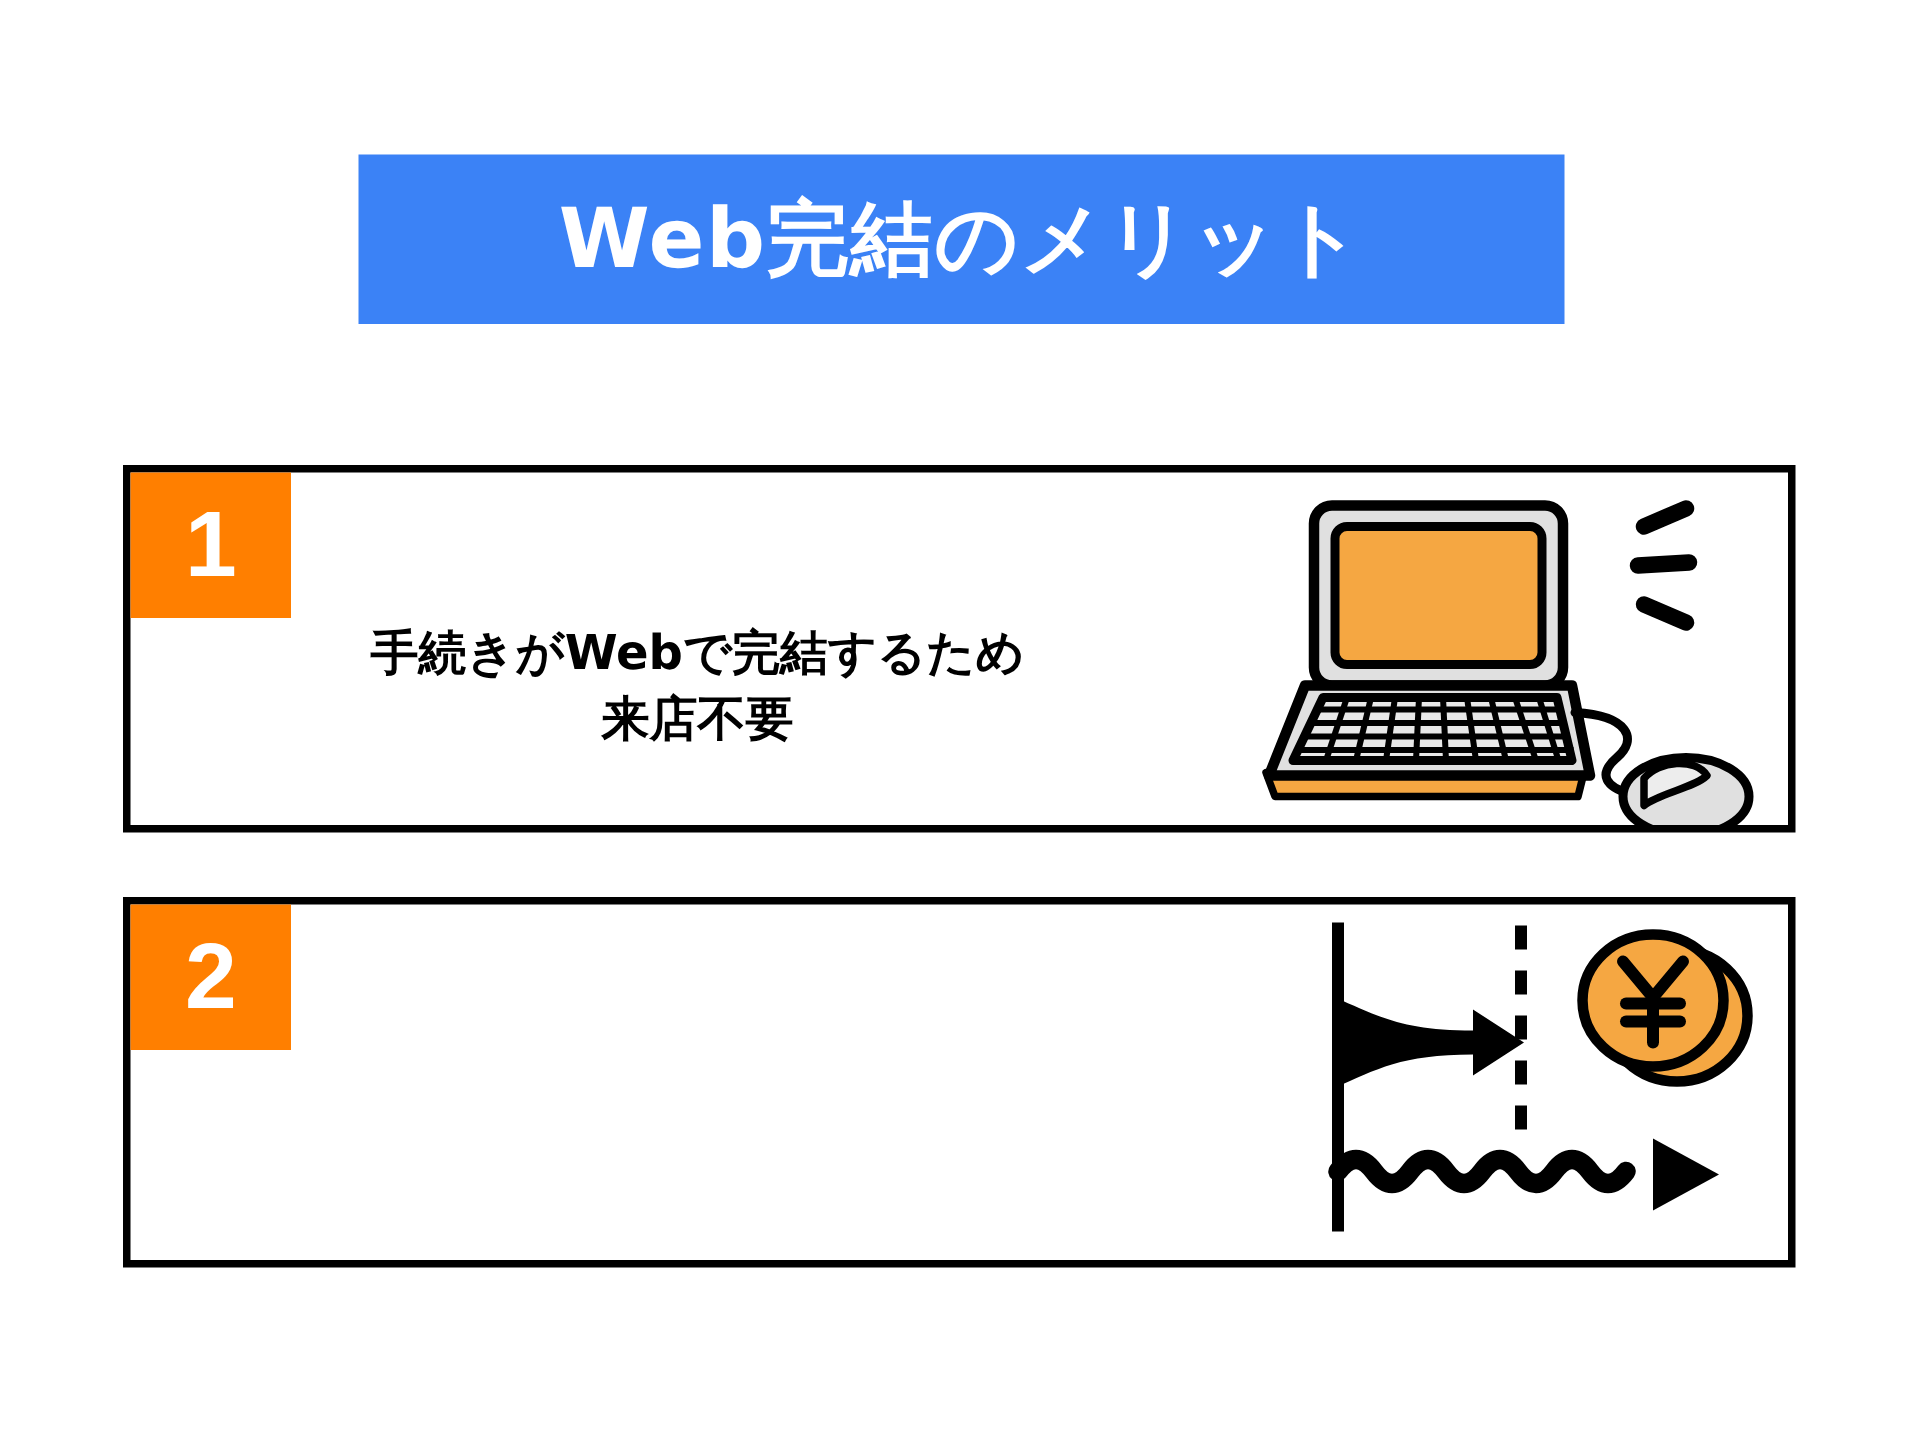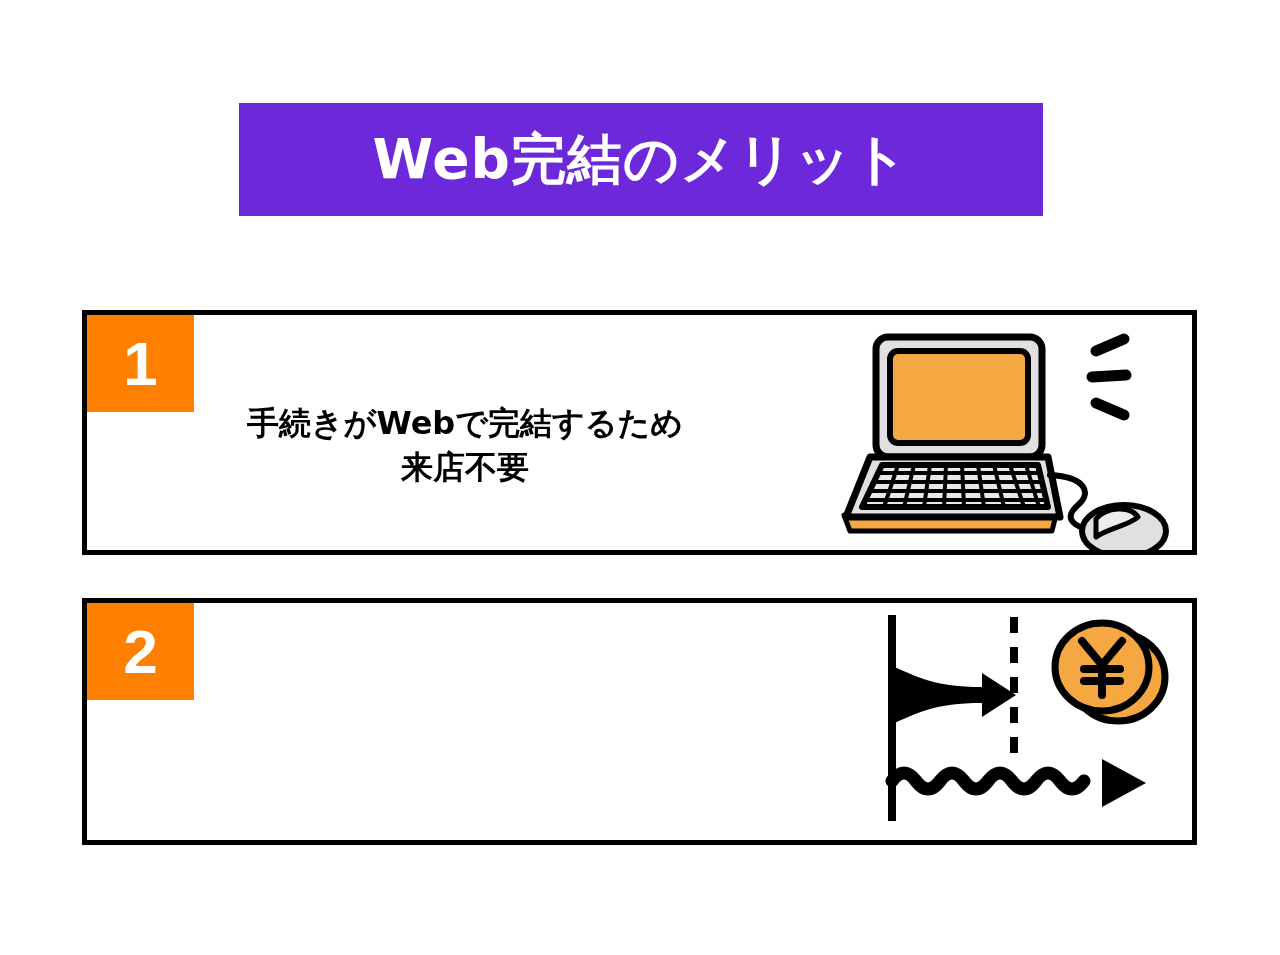--- a/index.html
+++ b/index.html
@@ -15,21 +15,21 @@
     font-family: "DejaVu Sans", "Liberation Sans", sans-serif;
   }
 
   
   .title-banner {
     position: absolute;
     left: 239px;
     top: 103px;
     width: 804px;
     height: 113px;
-    background: #6d28d9;
+    background: #3b82f6;
     display: flex;
     align-items: center;
     justify-content: center;
   }
   .title-text {
     color: #ffffff;
     font-size: 55px;
     font-weight: bold;
     letter-spacing: 1px;
     line-height: 1;
@@ -68,20 +68,21 @@
   }
 
   .card-text {
     position: absolute;
     color: #000000;
     font-size: 32px;
     font-weight: bold;
     line-height: 1.38;
     text-align: center;
     white-space: pre-line;
+    margin-top: 12px;
   }
   #card-1 .card-text {
     left: 118px;
     top: 86px;
     width: 520px;
   }
   #card-2 .card-text {
     left: 100px;
     top: 88px;
     width: 640px;

